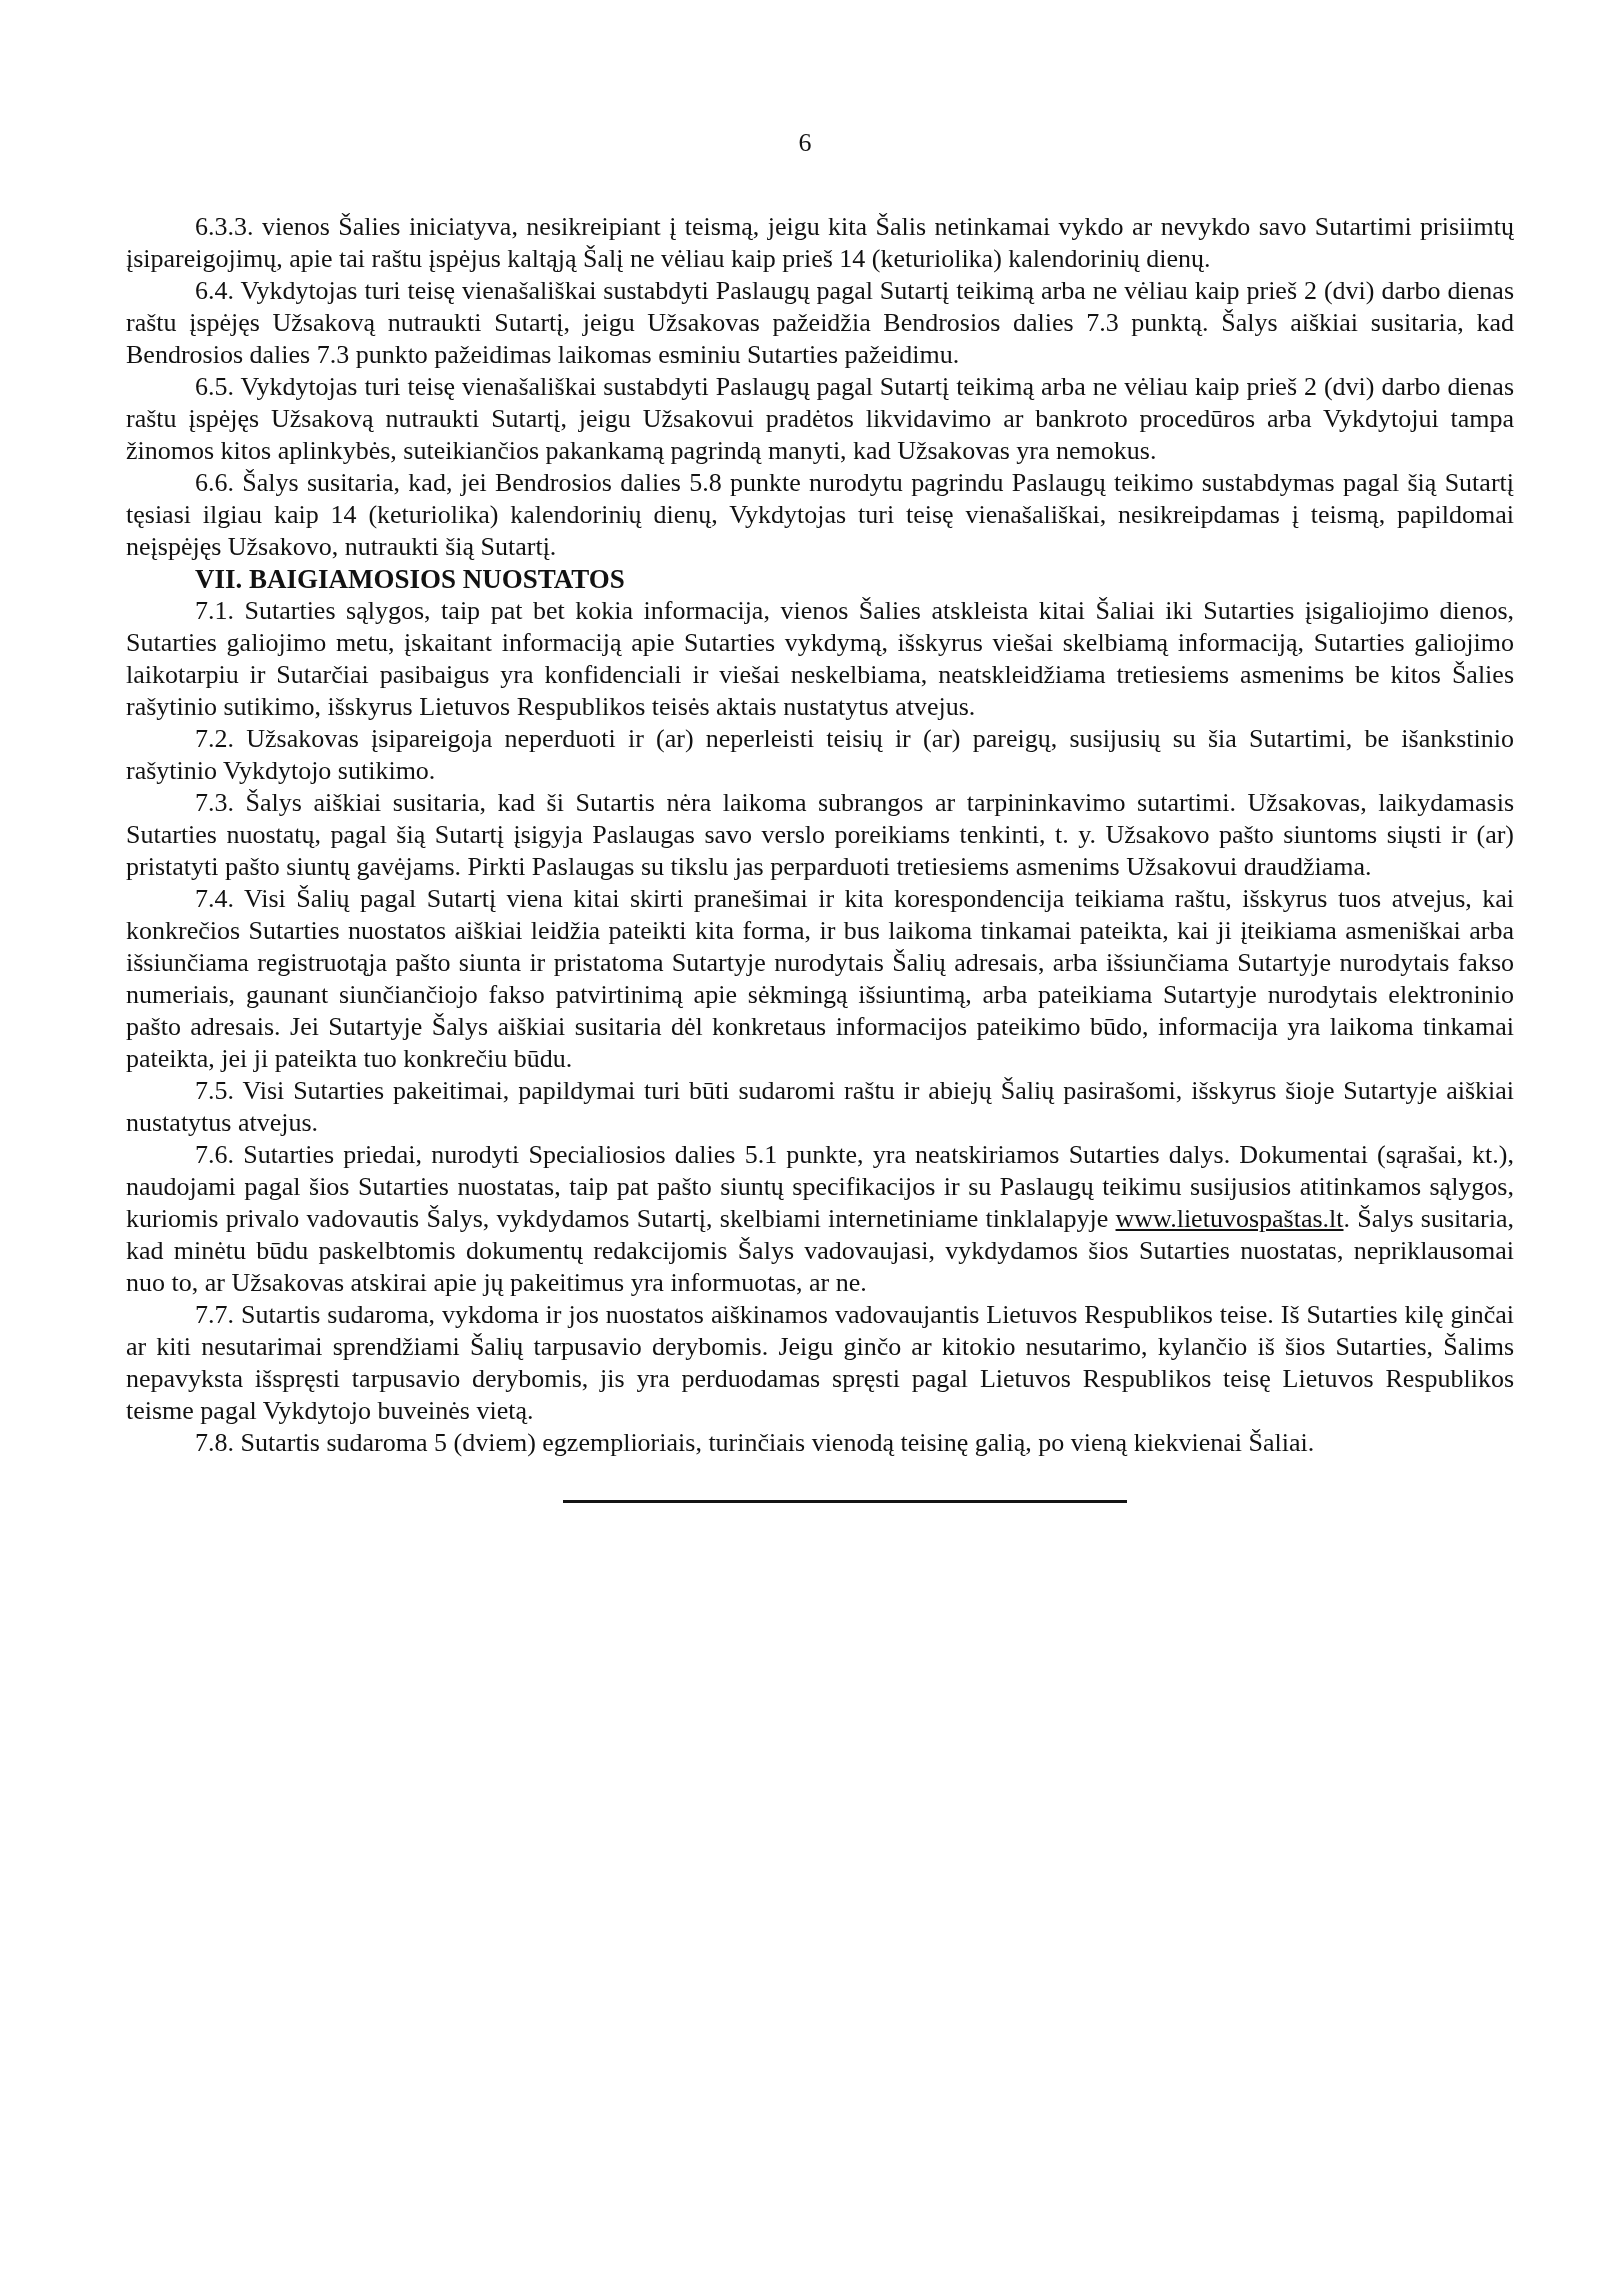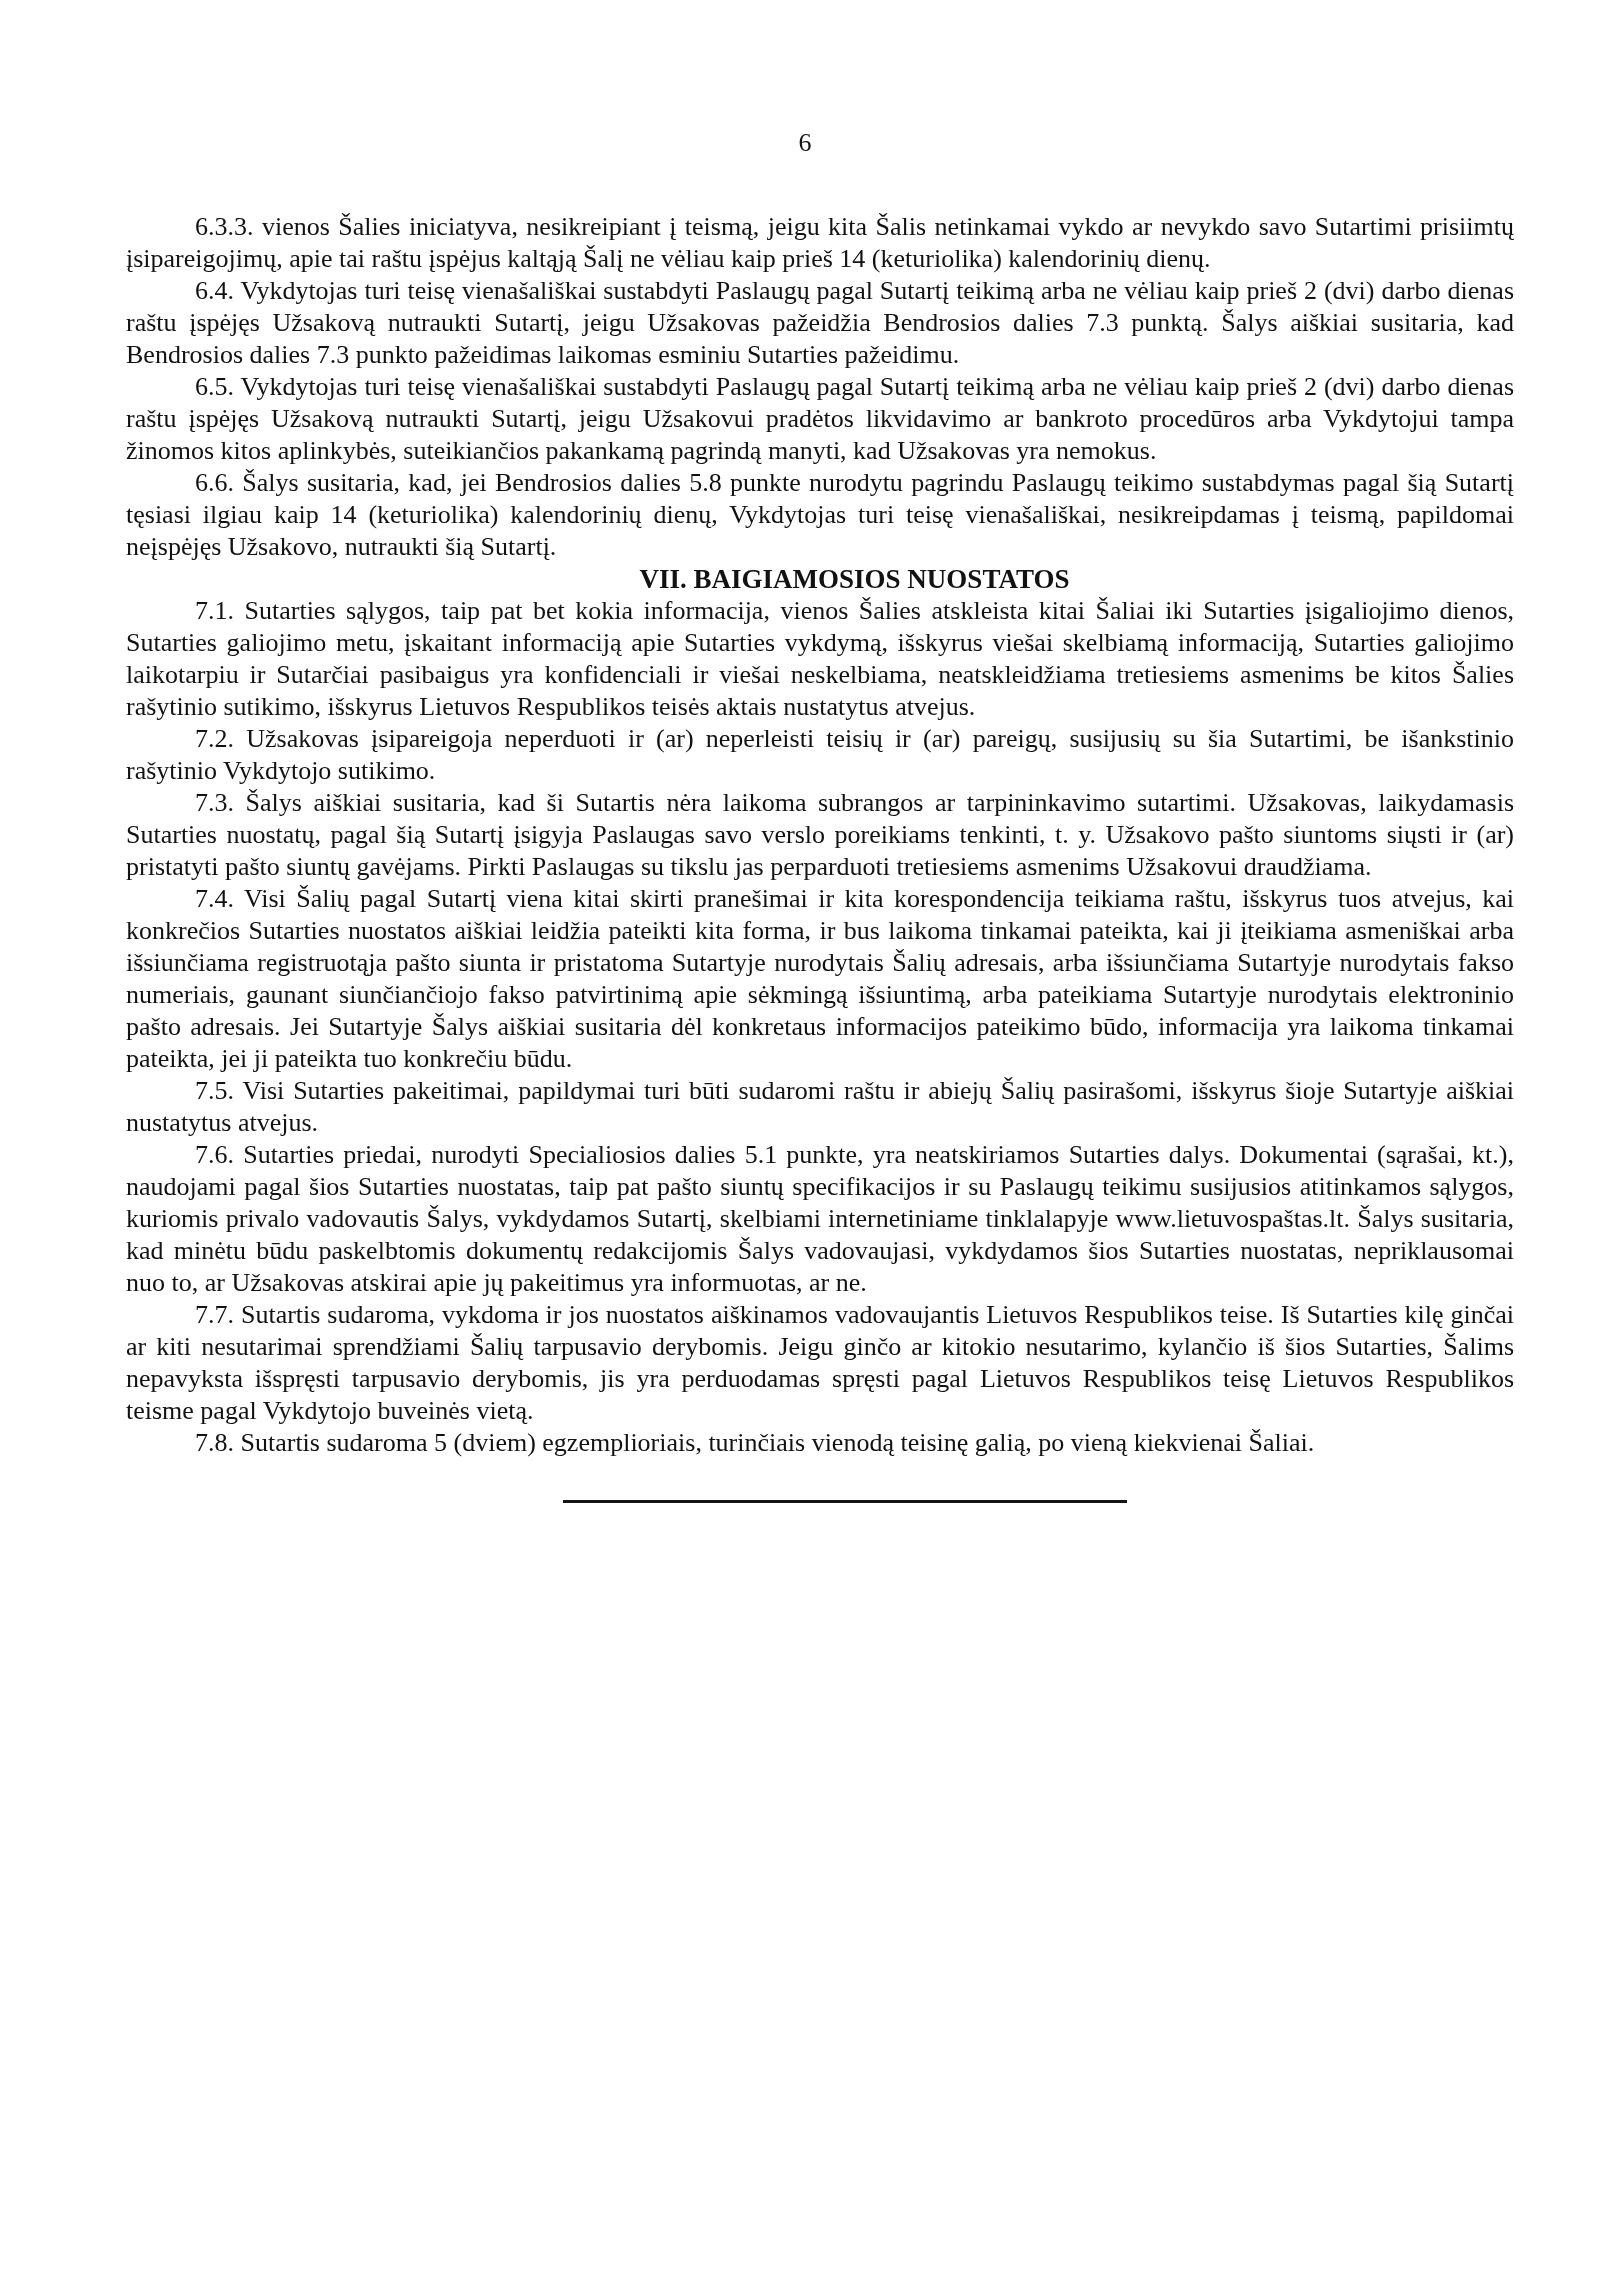--- a/index.html
+++ b/index.html
@@ -37,27 +37,27 @@
   .content p {
     margin: 0;
     padding: 0;
     text-indent: 69px;
   }
   .section-heading {
     margin: 0;
     padding: 0;
     margin-top: 14.4px;
     margin-bottom: 2.6px;
-    text-align: center;
     font-weight: bold;
     font-size: 27px;
     line-height: 32px;
     text-indent: 0;
   }
   .url {
+    text-decoration: underline;
   }
   .divider {
     margin-top: 41px;
     margin-left: 437px;
     width: 564px;
     border-top: 3.3px solid #141414;
     height: 0;
   }
 </style>
 </head>

